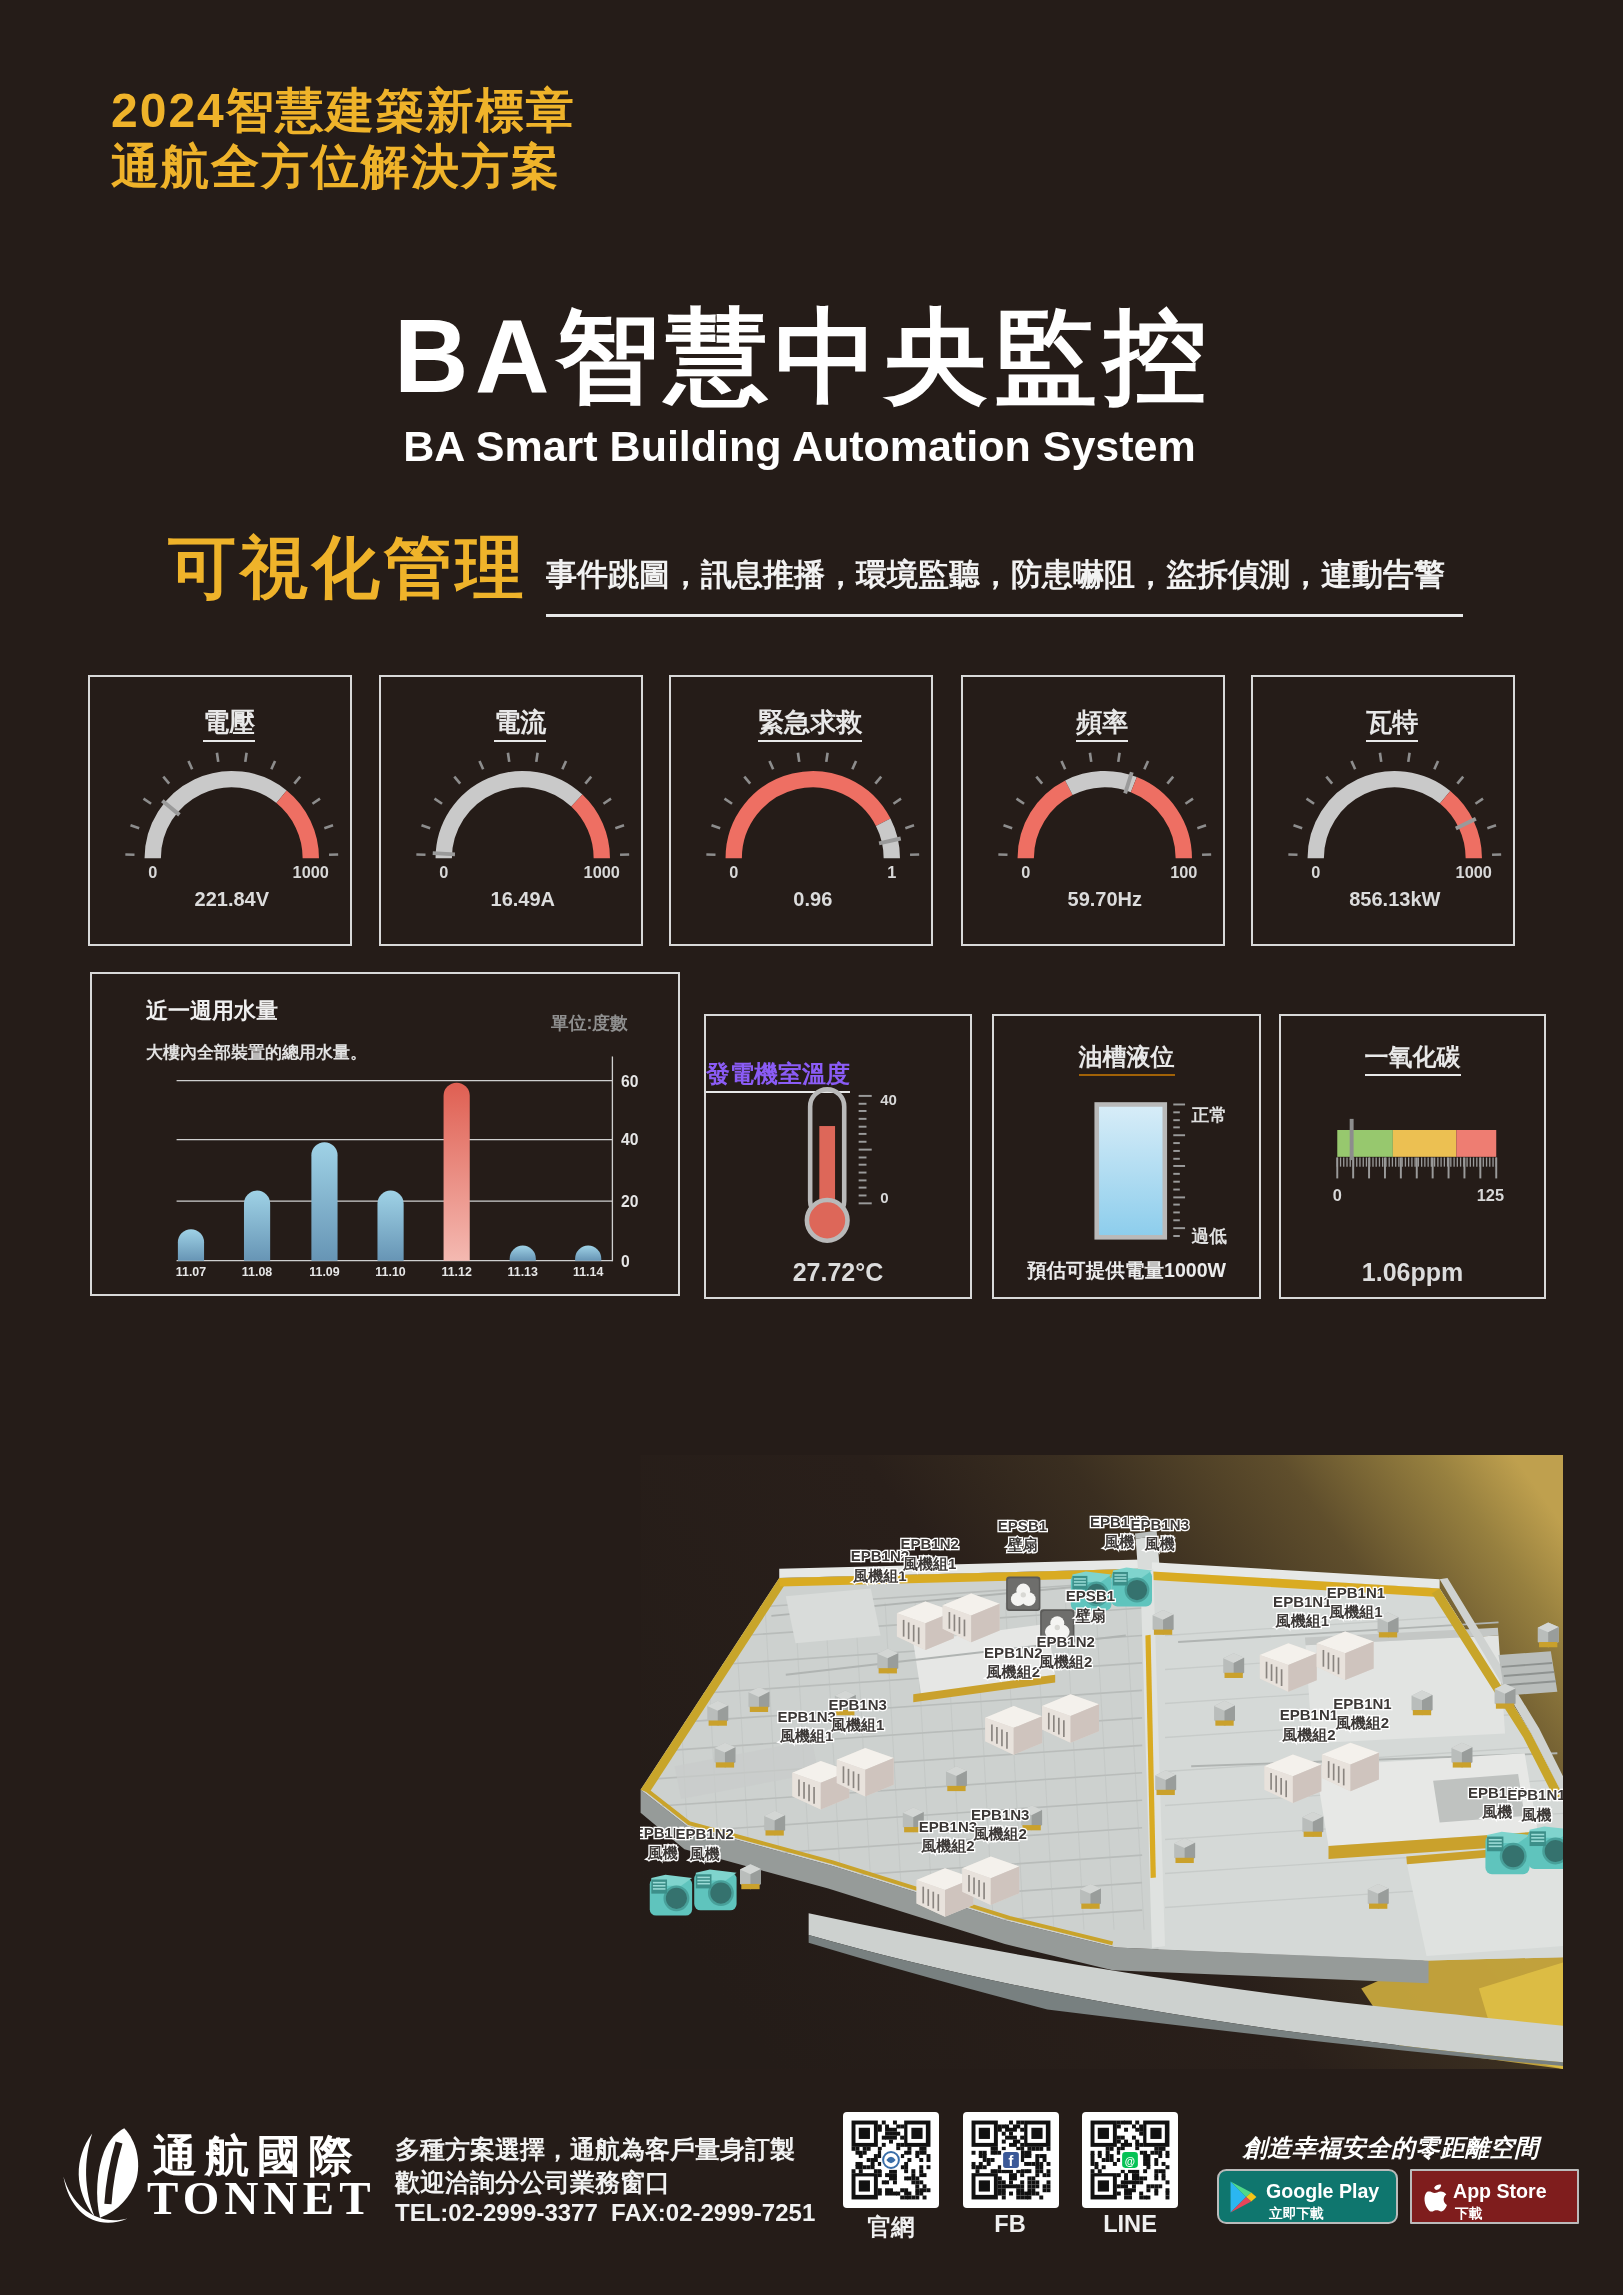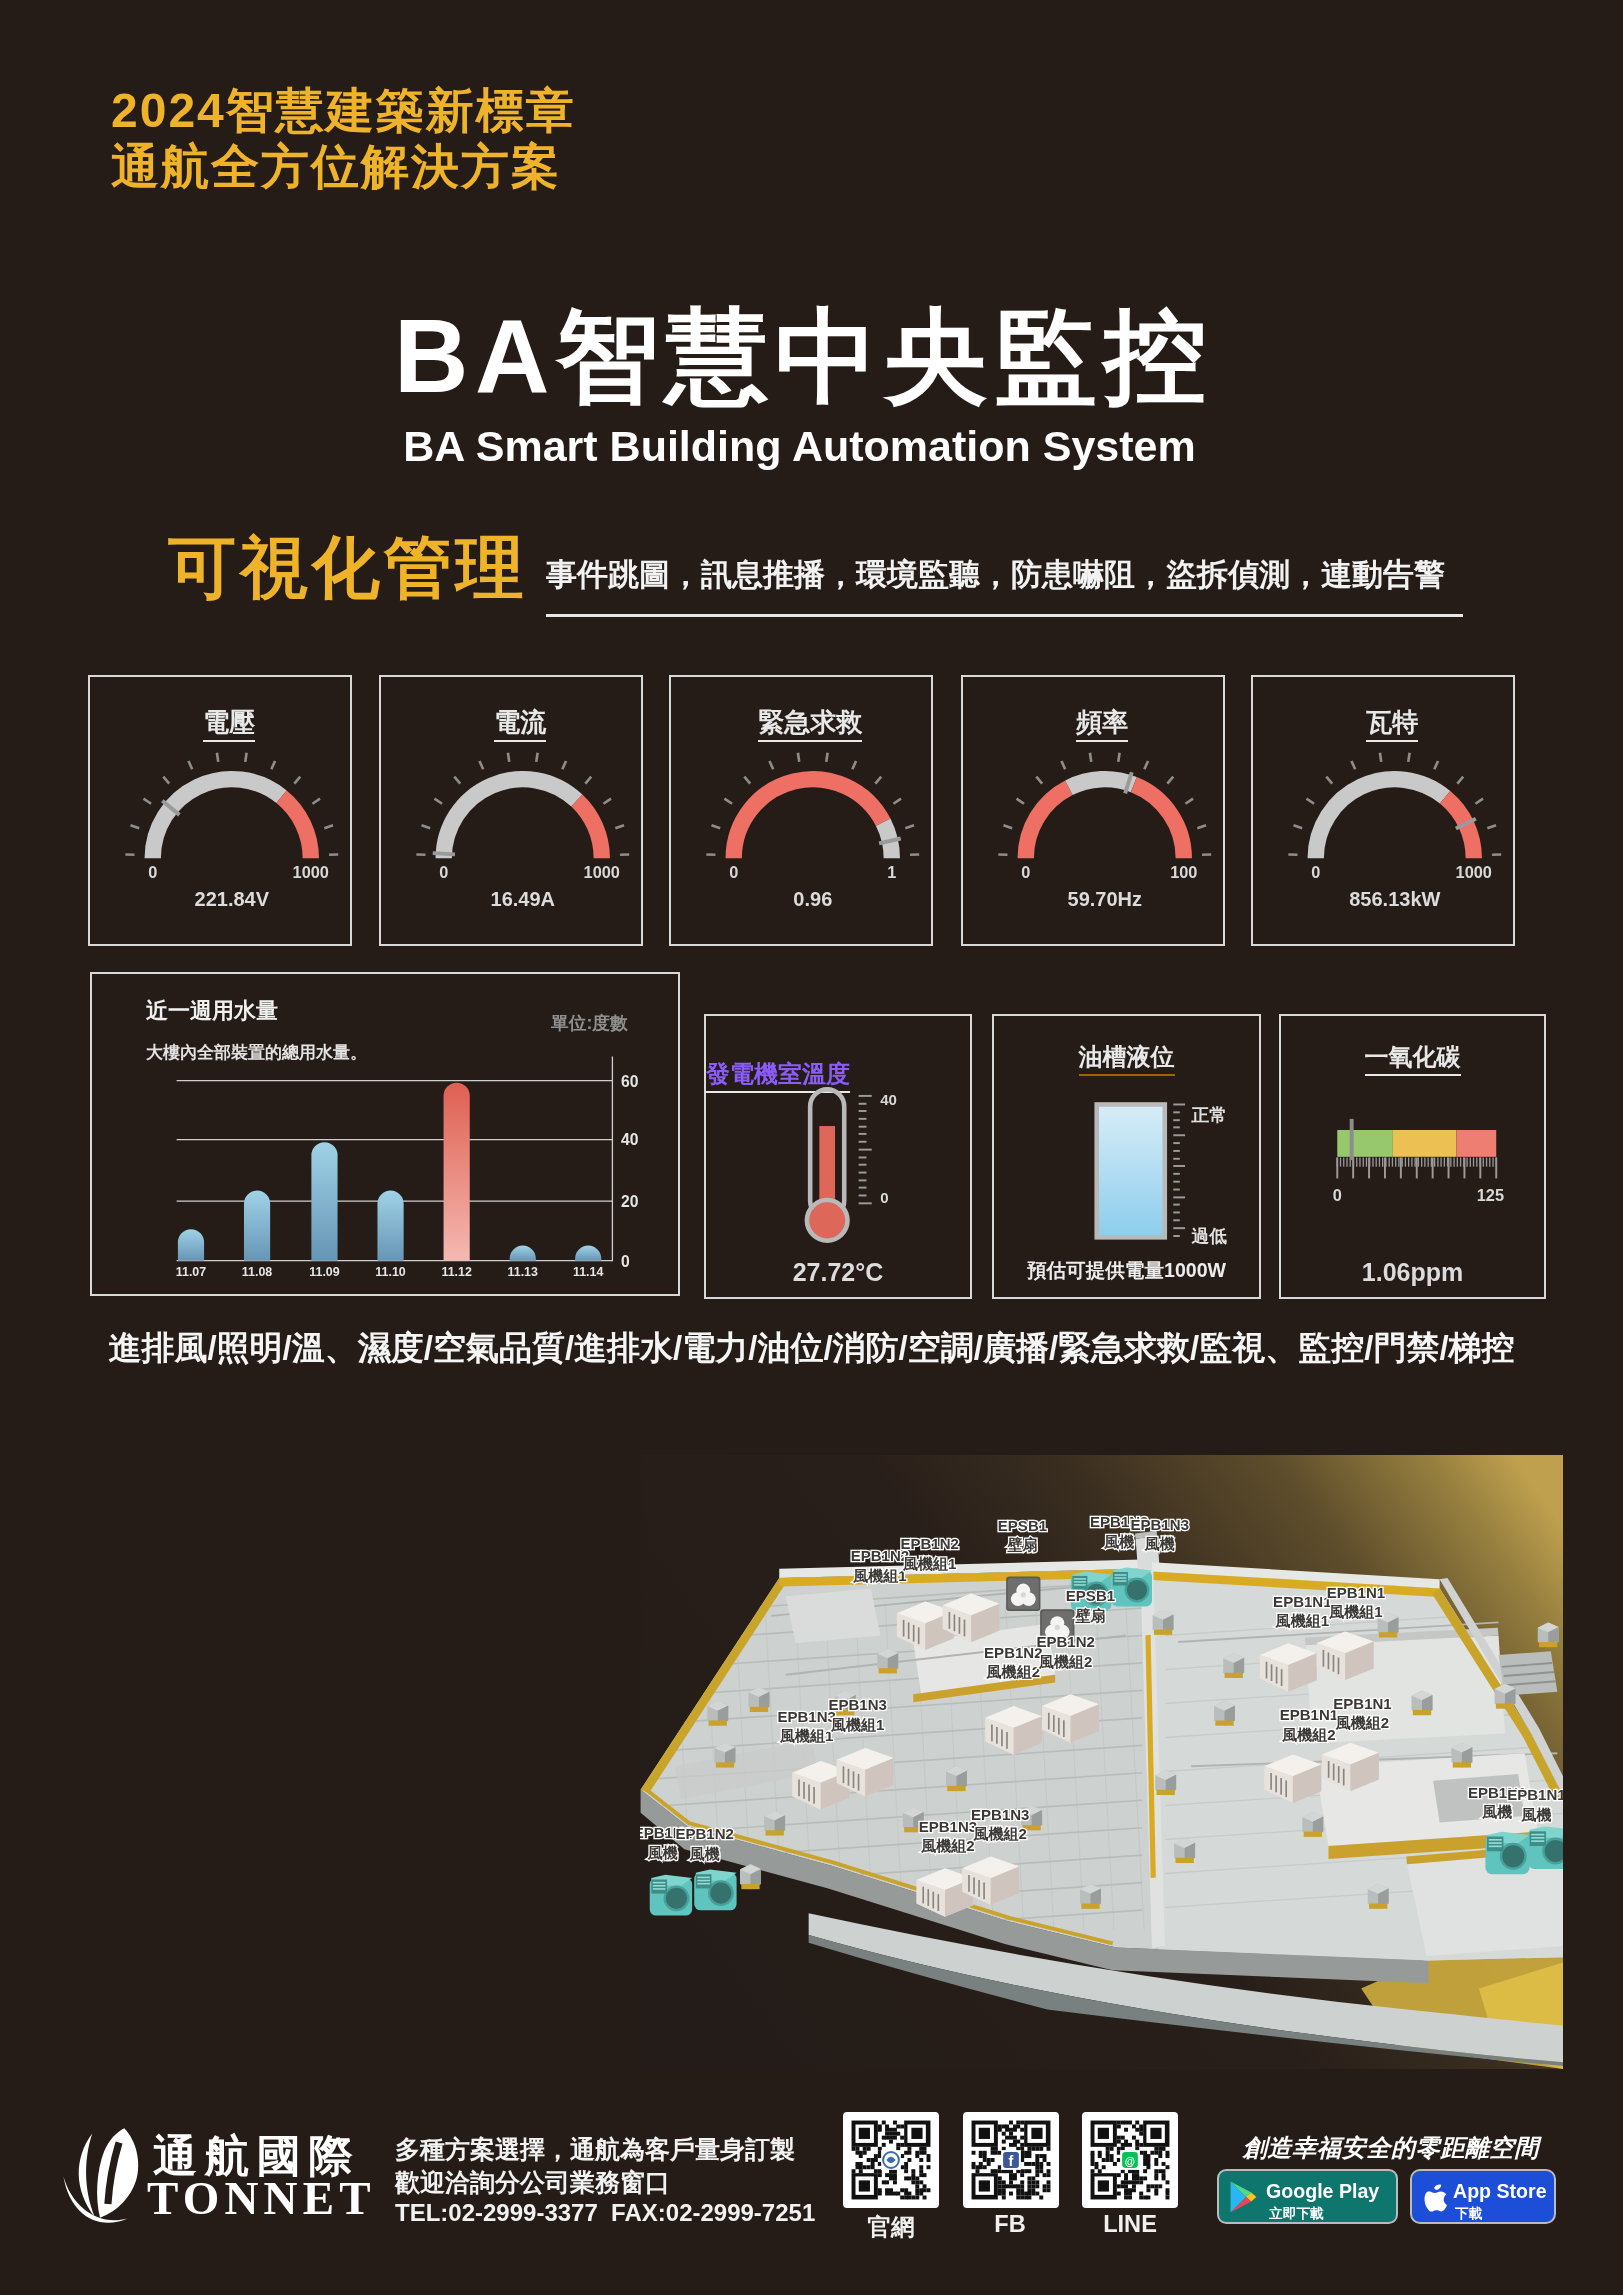--- a/index.html
+++ b/index.html
@@ -321,21 +321,20 @@
         <line x1="304.7" y1="216" x2="304.7" y2="248" stroke="#9a9a9a" stroke-width="3"></line>
         <line x1="329.0" y1="216" x2="329.0" y2="248" stroke="#9a9a9a" stroke-width="3"></line>
 
 <line x1="108" y1="157" x2="108" y2="220" stroke="#8d8d8d" stroke-width="6"></line>
 <text x="86" y="282" font-size="25" font-weight="bold" fill="#d8d8d8" text-anchor="middle">0</text>
 <text x="320" y="282" font-size="25" font-weight="bold" fill="#d8d8d8" text-anchor="middle">125</text>
 </svg>
 <div style="position:absolute;left:0;top:242px;width:100%;text-align:center;font-size:25px;font-weight:bold;color:#dcdcdc;">1.06ppm</div>
 </div>
 
-<div style="position:absolute;left:0;top:1326px;width:1623px;text-align:center;font-size:33px;font-weight:bold;color:#f5f5f5;">進排風/照明/溫、濕度/空氣品質/進排水/電力/油位/消防/空調/廣播/緊急求救/監視、監控/門禁/梯控</div>
 
 
 <div style="position:absolute;left:640px;top:1455px;width:923px;height:614px;overflow:hidden;">
 <svg width="984" height="614" viewBox="0 0 1503 939">
 <defs>
 <linearGradient id="goldbg" x1="0" y1="0.7" x2="1" y2="0.25">
 <stop offset="0" stop-color="#241c18"></stop>
             <stop offset="0.45" stop-color="#291f1a"></stop>
             <stop offset="0.62" stop-color="#3a2e20"></stop>
             <stop offset="0.8" stop-color="#5f4e2c"></stop>
@@ -1342,21 +1341,21 @@
 <svg width="31" height="34" viewBox="0 0 48 52" style="position:absolute;left:9.2px;top:8.5px;">
 <polygon points="4,2 4,50 28,26" fill="#2bb6f1"></polygon>
 <polygon points="4,2 36,19 28,26" fill="#50d98a"></polygon>
 <polygon points="28,26 36,19 44,26 36,33" fill="#f5c518"></polygon>
 <polygon points="4,50 36,33 28,26" fill="#e6455a"></polygon>
 </svg>
 <div style="position:absolute;left:47px;top:8.5px;font-size:19.6px;font-weight:bold;color:#fff;white-space:nowrap;">Google Play</div>
 <div style="position:absolute;left:50px;top:34px;font-size:13.7px;font-weight:bold;color:#fff;">立即下載</div>
 </div>
 
-<div style="position:absolute;left:1410px;top:2169px;width:146px;height:55px;background:#1d4ed8;border:2px solid #bbb;border-radius:10px;box-sizing:border-box;">
+<div style="position:absolute;left:1410px;top:2169px;width:169px;height:55px;background:#7f1d1d;border:2px solid #bbb;border-radius:1px;box-sizing:border-box;">
 <svg width="30" height="35" viewBox="0 0 46 54" style="position:absolute;left:6.5px;top:7.9px;">
 <path d="M23 14 C26 8 32 8 34 9 C34 13 31 17 26 17 Z" fill="#fff"></path>
 <path d="M12 20 C6 26 8 40 14 47 C17 51 20 51 23 49 C26 48 28 48 31 49 C34 51 37 50 40 46 C42 43 43 40 43 40 C37 37 36 28 42 24 C39 19 32 18 28 21 C25 22 22 22 19 20 C17 19 14 19 12 20 Z" fill="#fff"></path>
 </svg>
 <div style="position:absolute;left:41px;top:8.5px;font-size:19.6px;font-weight:bold;color:#fff;white-space:nowrap;">App Store</div>
 <div style="position:absolute;left:43px;top:34px;font-size:13.7px;font-weight:bold;color:#fff;">下載</div>
 </div>
 </div>
 
 </body></html>

